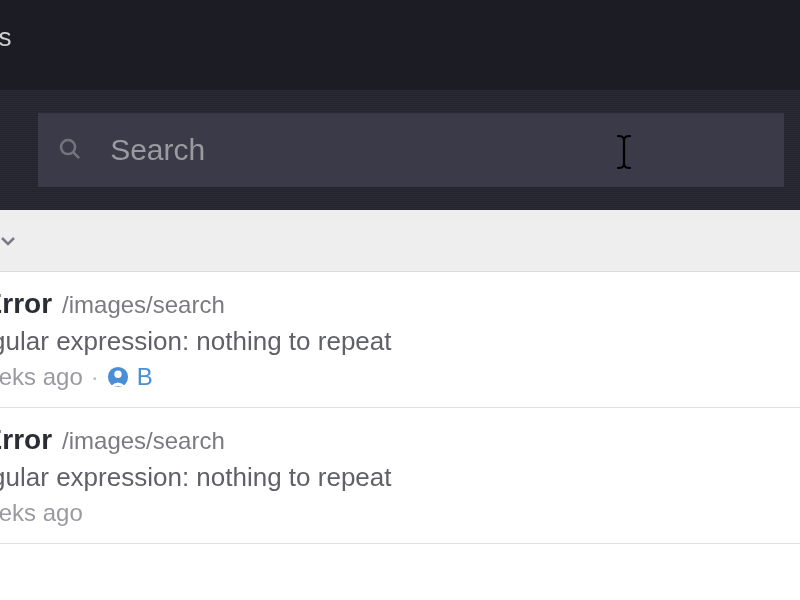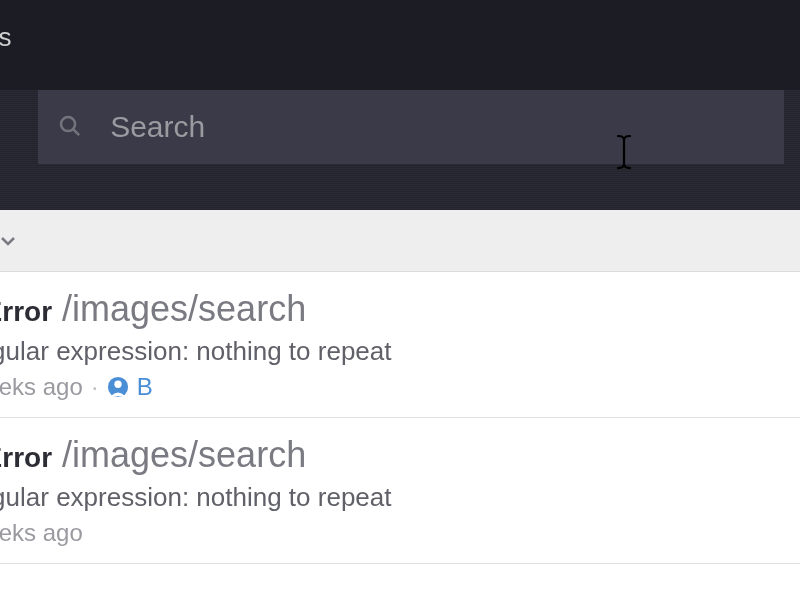--- a/index.html
+++ b/index.html
@@ -32,20 +32,21 @@
       background: #24242e;
       background-image: repeating-linear-gradient(
         0deg,
         #24242e,
         #24242e 1px,
         #2a2a34 1px,
         #2a2a34 2px
       );
       height: 120px;
       display: flex;
+      align-items: center;
       padding-left: 38px;
       padding-right: 16px;
     }
     .searchbox {
       background: #3a3a48;
       height: 74px;
       flex: 1;
       display: flex;
       align-items: center;
       padding-left: 20px;
@@ -103,21 +104,21 @@
       align-items: baseline;
       gap: 10px;
       margin-bottom: 6px;
     }
     .error-type {
       font-size: 28px;
       font-weight: 600;
       color: #2c2c34;
     }
     .error-path {
-      font-size: 36px;
+      font-size: 24px;
       color: #7a7a82;
       font-weight: 400;
     }
     .error-message {
       font-size: 26px;
       color: #606068;
       margin-bottom: 6px;
       white-space: nowrap;
       overflow: hidden;
     }

